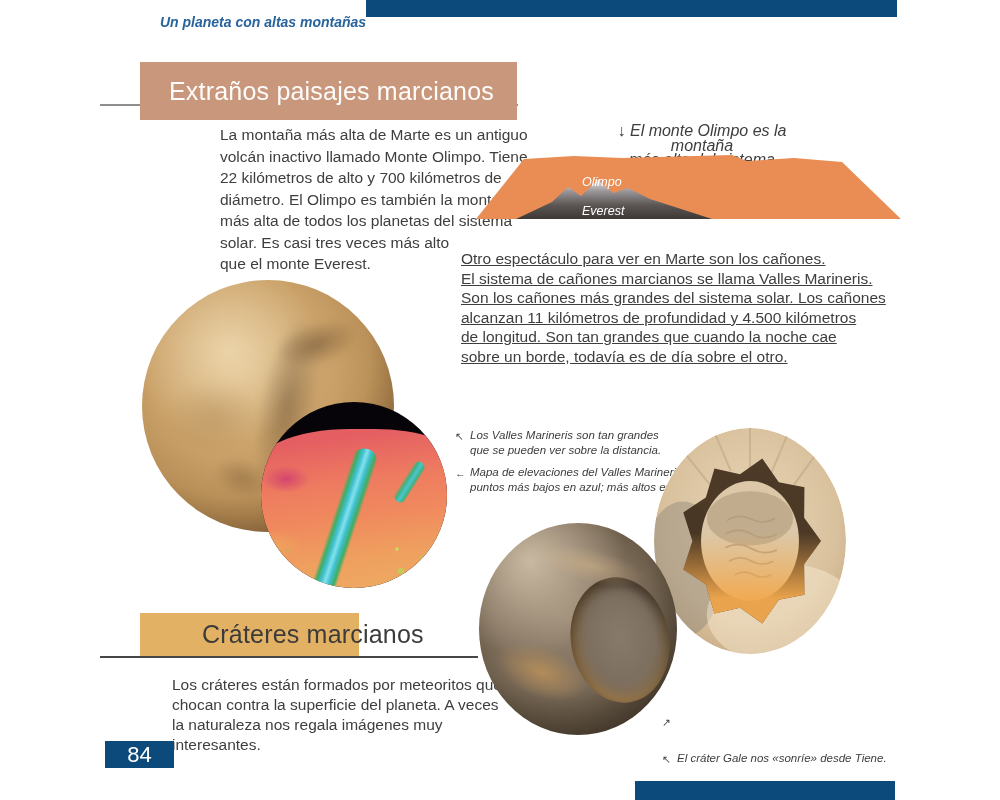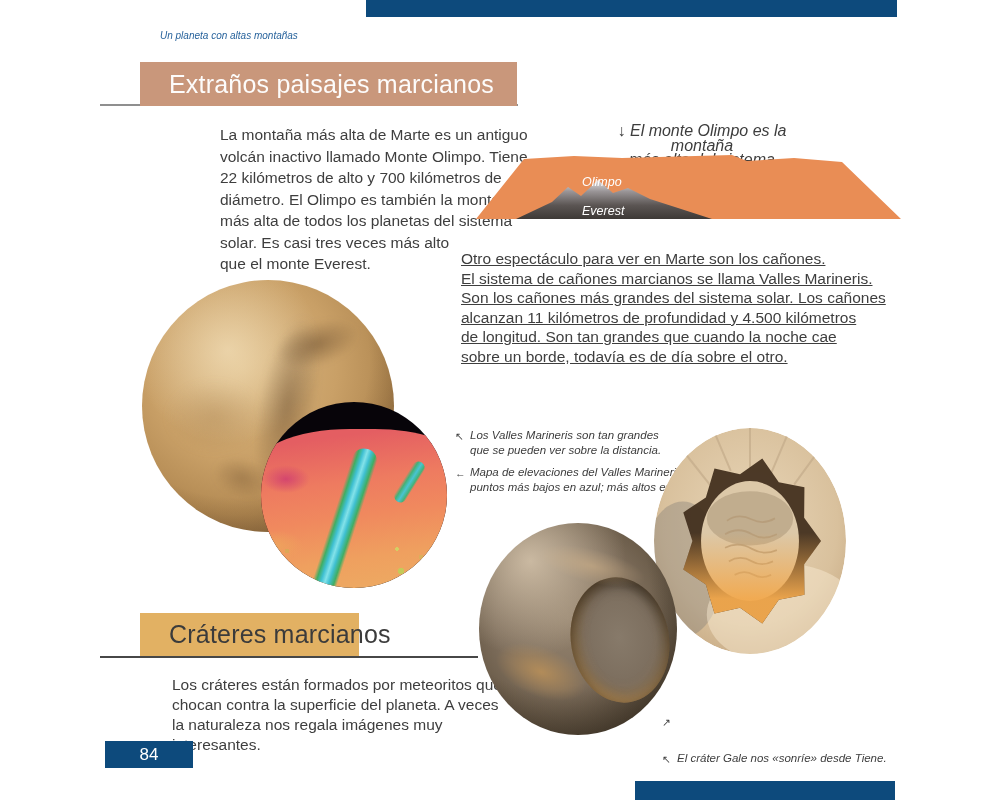--- a/index.html
+++ b/index.html
@@ -8,31 +8,31 @@
     position:relative; width:1000px; height:800px; background:#ffffff;
     font-family:"Liberation Sans", sans-serif; overflow:hidden; color:#3e3e3e;
   }
   .abs { position:absolute; }
 
   
   .top-bar    { left:366px; top:0;     width:531px; height:17px; background:#0d4a7c; }
   .bottom-bar { left:635px; top:781px; width:260px; height:19px; background:#0d4a7c; }
 
   
-  .kicker { left:160px; top:30px; font-size:10px; font-weight:normal; font-style:italic; color:#28639c; }
+  .kicker { left:160px; top:14px; font-size:14px; font-weight:bold; font-style:italic; color:#28639c; }
 
   
   .rule { height:2px; }
   .rule1 { left:100px; top:104px; width:418px; background:#8f8f8f; z-index:0; }
   .rule2 { left:100px; top:656px; width:378px; background:#474747; z-index:0; }
   .title-box { z-index:1; display:flex; align-items:center; }
-  .title1 { left:140px; top:62px;  width:377px; height:44px; background:#c9977b; }
+  .title1 { left:140px; top:62px;  width:377px; height:58px; background:#c9977b; }
   .title1 .title-text { color:#fdfcfb; }
   .title2 { left:140px; top:613px; width:219px; height:43px; background:#e2b163; }
-  .title2 .title-text { color:#3b3b3b; }
+  .title2 .title-text { color:#3b3b3b;margin-left:33px; }
   .title-text { font-size:25px; padding-left:29px; letter-spacing:0.2px; white-space:nowrap; }
 
   
   .para { font-size:15.5px; white-space:pre-line; }
   .para1 { left:172px; top:124px; width:310px; line-height:21.5px;margin-left:48px; }
   .para2 { left:461px; top:249px; width:440px; line-height:19.5px;text-decoration:underline; }
   .para3 { left:172px; top:675px; width:360px; line-height:20px; }
 
   
   .cap { display:flex; font-style:italic; font-size:11.5px; line-height:14.5px; color:#3d3d3d; }
@@ -109,22 +109,22 @@
           box-shadow: inset 0 6px 14px rgba(22,15,10,0.65), inset 0 -8px 14px rgba(226,166,84,0.40),
                       inset 8px 0 12px rgba(226,166,84,0.25); }
   .gale-glow { position:absolute; left:14px; top:124px; width:96px; height:50px; border-radius:50%;
           transform:rotate(22deg);
           background:radial-gradient(ellipse, rgba(226,166,84,0.50) 0%, rgba(226,166,84,0) 70%); }
   .gale-glow2 { position:absolute; left:58px; top:26px; width:110px; height:34px; border-radius:50%;
           transform:rotate(14deg);
           background:radial-gradient(ellipse, rgba(220,186,140,0.45) 0%, rgba(220,186,140,0) 70%); }
 
   
-  .page-num { left:105px; top:741px; width:88px; height:27px; background:#0d4a7c; color:#ffffff;
-          display:flex; align-items:center; justify-content:center; font-size:17px; }
+  .page-num { left:105px; top:741px; width:69px; height:27px; background:#0d4a7c; color:#ffffff;
+          display:flex; align-items:center; justify-content:center; font-size:22px; }
 </style>
 </head>
 <body>
 
 <div class="page">
 
   <div class="abs top-bar"></div>
 
   <div class="abs kicker">Un planeta con altas montañas</div>
 

